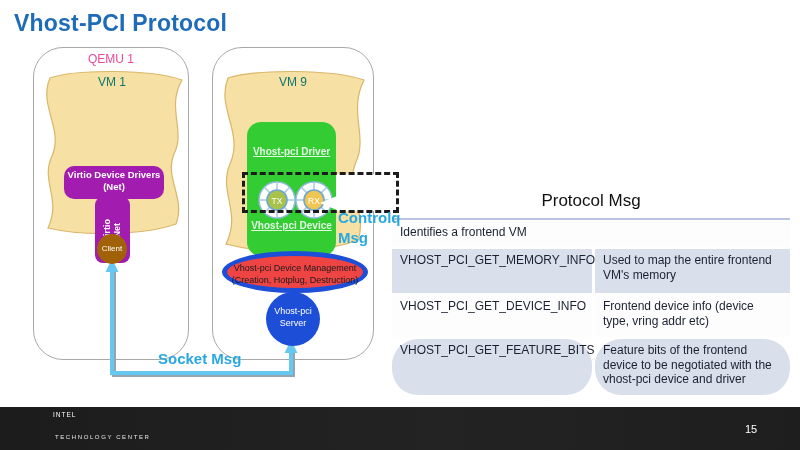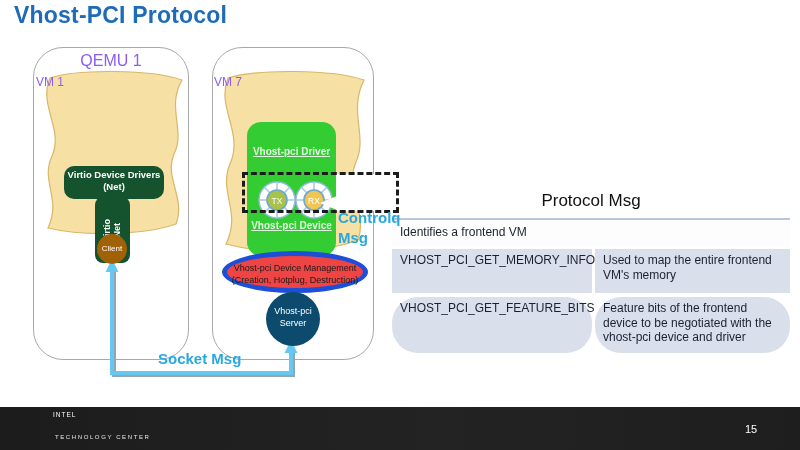--- a/index.html
+++ b/index.html
@@ -5,33 +5,33 @@
   * { margin:0; padding:0; box-sizing:border-box; }
   html,body { width:800px; height:450px; }
   body {
     position:relative; overflow:hidden; background:#ffffff;
     font-family:"Liberation Sans", sans-serif;
     -webkit-font-smoothing:antialiased;
   }
   .abs { position:absolute; }
 
   
-  .slide-title { left:14px; top:2px; font-size:23px; font-weight:700; color:#1E6BB8; letter-spacing:0.2px; }
+  .slide-title { left:14px; top:10px; font-size:23px; font-weight:700; color:#1E6BB8; letter-spacing:0.2px; }
 
   
   .qemu-box { border:1px solid #A8A8A8; border-radius:30px; background:#fff; }
   .qemu1 { left:33px;  top:47px; width:156px; height:313px; }
   .qemu0 { left:212px; top:47px; width:162px; height:313px; }
-  .qemu-label { font-size:16px; color:#8b5cf6; text-align:center; width:156px; top:52px; }
-  .vm-label   { font-size:12px; color:#8b5cf6; text-align:left; top:75px; }
+  .qemu-label { font-size:12px; color:#ec4899; text-align:center; width:156px; top:52px; }
+  .vm-label   { font-size:12px; color:#0f766e; text-align:center; top:75px; }
 
   .blob path { fill:#F7E0A3; stroke:#D9B66A; stroke-width:1.2; }
 
   
-  .red-box { background:#14532d; color:#fff; }
+  .red-box { background:#a21caf; color:#fff; }
   .drv-box { left:64px; top:166px; width:100px; height:33px; border-radius:10px;
              font-size:9.5px; font-weight:600; text-align:center; line-height:1.25; padding-top:3px; z-index:3; }
   .vnet-box { left:95px; top:197px; width:35px; height:66px; border-radius:8px; z-index:2;
               display:flex; align-items:center; justify-content:center; }
   .vnet-text { transform:rotate(-90deg); width:42px; text-align:center; font-size:9px; font-weight:600;
                color:#fff; line-height:1.15; }
   .client-circle { left:97px; top:234px; width:30px; height:30px; border-radius:50%;
                    background:#a16207; color:#fff; font-size:8px; text-align:center; line-height:30px; z-index:4; }
 
   
@@ -46,21 +46,21 @@
   .callout-bg { left:336px; top:174px; width:62px; height:37px; background:#fff; z-index:4; }
   .callout-wedge { left:320px; top:196px; width:0; height:0; z-index:5;
     border-top:7px solid transparent; border-bottom:7px solid transparent; border-right:17px solid #fff; }
   .dashed-box { left:242px; top:172px; width:157px; height:41px; border:3px dashed #1b1b1b; z-index:6; background:transparent; }
   .controlq-label { left:338px; top:172px; width:66px; font-size:15px; font-weight:600; color:#29A8E0; line-height:20px; z-index:7;margin-top:36px; }
 
   
   .mgmt-ellipse { left:222px; top:251px; width:146px; height:42px; border:5px solid #1d4ed8;
                   border-radius:50%; background:#ef4444; z-index:3; text-align:center; font-size:9px;
                   color:#1a1a1a; line-height:1.3; padding-top:7px; }
-  .server-circle { left:266px; top:292px; width:54px; height:54px; border-radius:50%; background:#0c4a6e;
+  .server-circle { left:266px; top:292px; width:54px; height:54px; border-radius:50%; background:#1d4ed8;
                    color:#fff; font-size:9px; text-align:center; line-height:1.3; padding-top:14px; z-index:4; }
 
   
   .socket-svg { left:0; top:0; z-index:1; pointer-events:none; }
   .socket-label { left:158px; top:350px; font-size:15px; font-weight:600; color:#29A8E0; z-index:2; }
 
   
   .ptable-title { left:491px; top:191px; width:200px; text-align:center; font-size:17px; color:#111; }
   .ptable { left:392px; top:218px; width:398px; border-top:2px solid #B9C5DC; padding-top:1px; }
   .prow { display:flex; margin-bottom:2px; }
@@ -96,21 +96,21 @@
 <div class="abs qemu-label" style="left:226px;width:156px;margin-top:48px;">QEMU 0</div>
 
 <svg class="abs blob" style="left:36px;top:66px;z-index:1;" width="152" height="172" viewBox="0 0 152 172">
   <path d="M14,12 C40,3 115,3 146,14 C130,42 150,64 138,88 C128,112 150,132 140,158 C105,170 45,170 12,162 C26,132 4,116 16,90 C28,62 2,40 14,12 Z"></path>
 </svg>
 <div class="abs vm-label" style="left:36px;width:152px;z-index:2;">VM 1</div>
 
 <svg class="abs blob" style="left:214px;top:66px;z-index:1;" width="158" height="190" viewBox="0 0 158 190">
   <path d="M14,12 C42,3 118,3 150,14 C134,46 154,70 142,96 C130,124 154,146 144,174 C108,188 48,188 12,178 C28,146 4,126 16,98 C30,66 2,42 14,12 Z"></path>
 </svg>
-<div class="abs vm-label" style="left:214px;width:158px;z-index:2;">VM 7</div>
+<div class="abs vm-label" style="left:214px;width:158px;z-index:2;">VM 9</div>
 
 <div class="abs red-box drv-box">
   <div>Virtio Device Drivers</div>
   <div>(Net)</div>
 </div>
 <div class="abs red-box vnet-box">
   <div class="vnet-text">Virtio Net</div>
 </div>
 <div class="abs client-circle">Client</div>
 
@@ -174,20 +174,22 @@
 <div class="abs ptable-title">Protocol Msg</div>
 <div class="abs ptable">
   <div class="prow r1">
     <div class="pcell pcell-r plain">Identifies a frontend VM</div>
   </div>
   <div class="prow r2">
     <div class="pcell pcell-l band">VHOST_PCI_GET_MEMORY_INFO</div>
     <div class="pcell pcell-r band">Used to map the entire frontend VM's memory</div>
   </div>
   <div class="prow r3">
+    <div class="pcell pcell-l plain">VHOST_PCI_GET_DEVICE_INFO</div>
+    <div class="pcell pcell-r plain">Frontend device info (device type, vring addr etc)</div>
   </div>
   <div class="prow r4">
     <div class="pcell pcell-l band">VHOST_PCI_GET_FEATURE_BITS</div>
     <div class="pcell pcell-r band">Feature bits of the frontend device to be negotiated with the vhost-pci device and driver</div>
   </div>
 </div>
 
 <div class="abs footer-bar"></div>
 <div class="abs logo-intel">INTEL</div>
 <div class="abs logo-main"><span class="bold">Open</span><span class="thin">Source</span></div>

